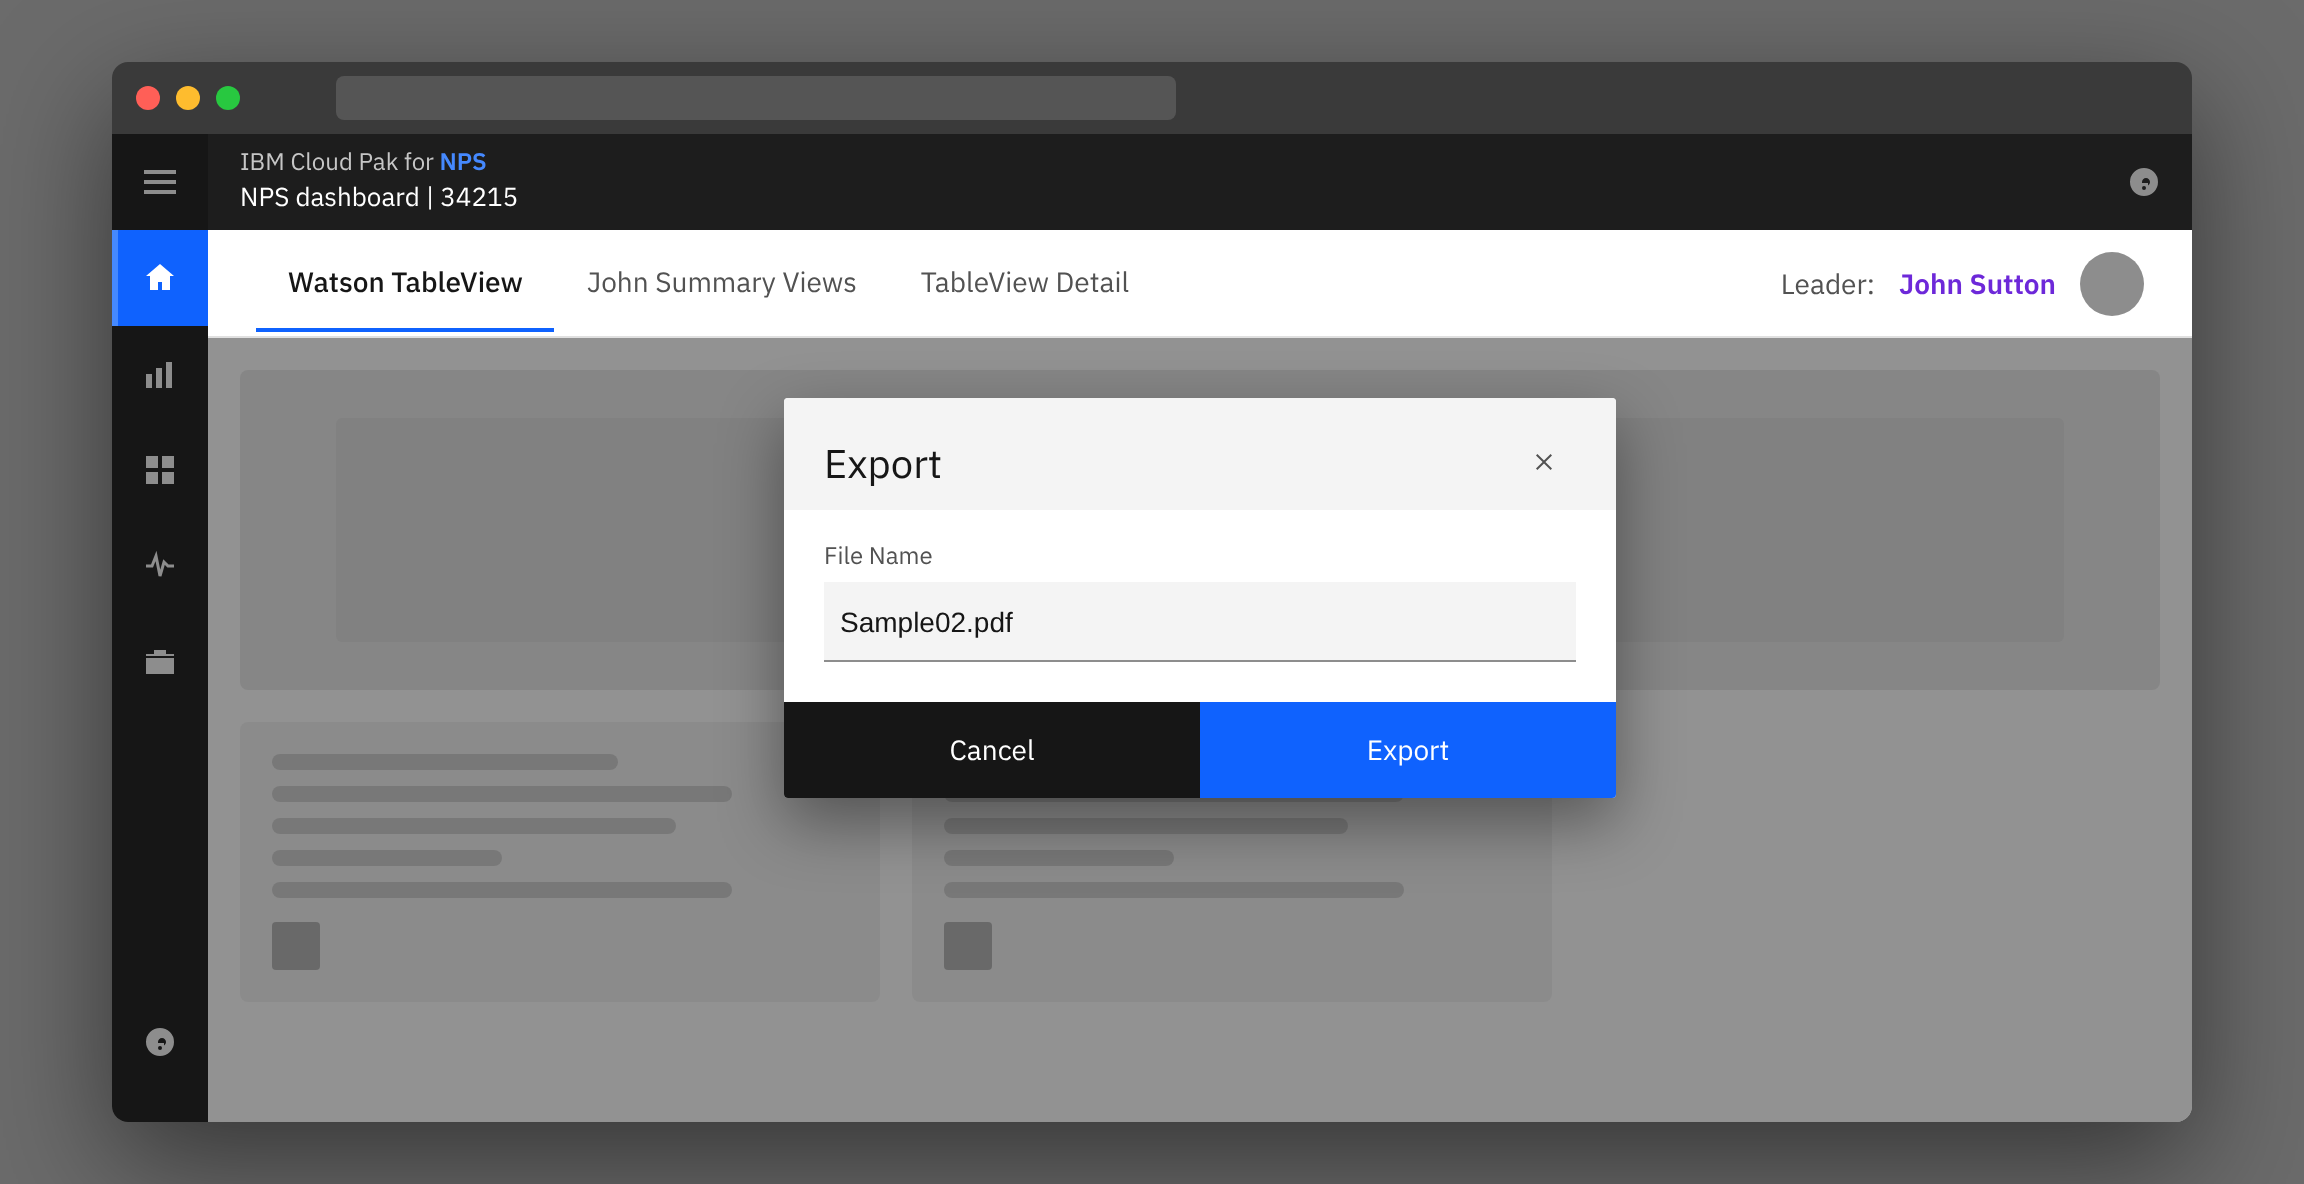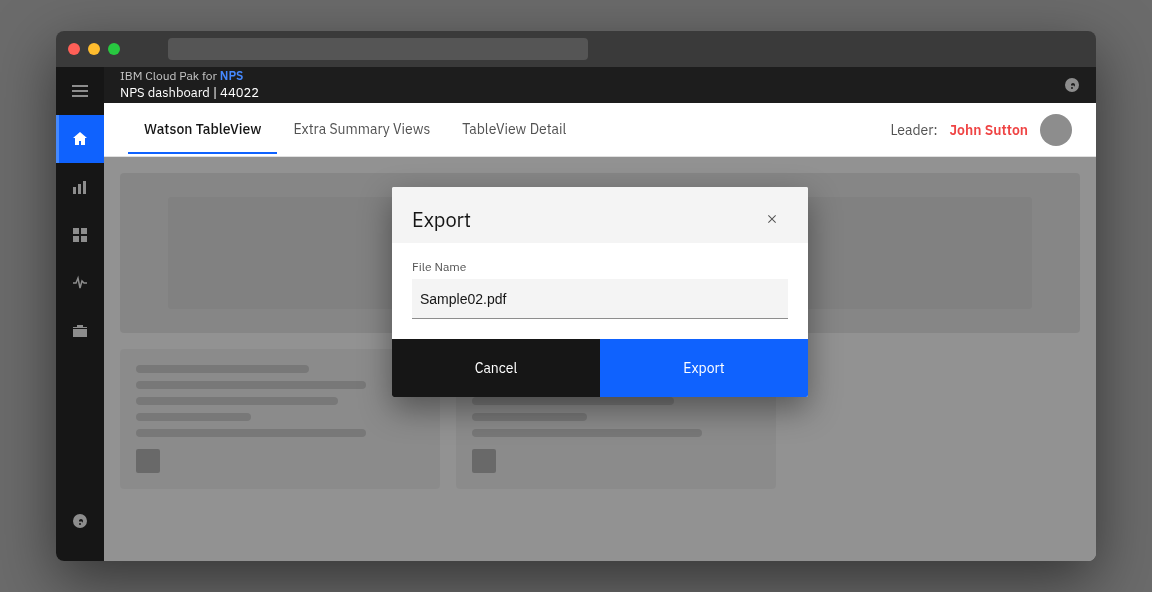--- a/index.html
+++ b/index.html
@@ -125,21 +125,21 @@
     .app-main {
       flex: 1;
       display: flex;
       flex-direction: column;
       background: #f4f4f4;
       overflow: hidden;
     }
 
     .app-header {
       background: #1d1d1d;
-      height: 36px;
+      height: 48px;
       display: flex;
       align-items: center;
       padding: 0 16px;
       flex-shrink: 0;
     }
 
     .app-header-title {
       color: #fff;
       font-size: 12px;
       line-height: 1.4;
@@ -202,21 +202,21 @@
       display: flex;
       align-items: center;
       gap: 12px;
       font-size: 14px;
       color: #525252;
       justify-content: space-between;
     }
 
     .leader-name {
       font-weight: 600;
-      color: #ef4444;
+      color: #6d28d9;
     }
 
     .avatar {
       width: 32px;
       height: 32px;
       border-radius: 50%;
       background: #8d8d8d;
     }
 
     
@@ -340,21 +340,21 @@
       border-bottom: 1px solid #8d8d8d;
       background: #f4f4f4;
       font-size: 14px;
       color: #161616;
       padding: 0 8px;
       outline: none;
     }
 
     .modal-footer {
       display: flex;
-      height: 58px;
+      height: 48px;
     }
 
     .btn-cancel {
       flex: 1;
       background: #161616;
       color: #fff;
       border: none;
       font-size: 14px;
       cursor: pointer;
       font-family: inherit;
@@ -435,35 +435,35 @@
         </div>
       </div>
     </div>
 
     <div class="app-main">
 
       <div class="app-header">
         <div class="app-header-title">
           <span class="brand">IBM Cloud Pak for </span>
           <span class="nps">NPS</span>
-          <span class="subtitle">NPS dashboard | 44022</span>
+          <span class="subtitle">NPS dashboard | 34215</span>
         </div>
         <div class="header-help">
           <svg width="16" height="16" viewBox="0 0 16 16" fill="#8d8d8d">
             <path d="M8 1a7 7 0 100 14A7 7 0 008 1zm0 11a1 1 0 110-2 1 1 0 010 2zm1-3.5H7V8c0-1.1.9-2 2-2s2 .9 2 2c0 .74-.4 1.38-1 1.73V8.5z"></path>
           </svg>
         </div>
       </div>
 
       <div class="tabs-container">
         <div class="tab active">
           <span>Watson TableView</span>
         </div>
         <div class="tab">
-          <span>Extra Summary Views</span>
+          <span>John Summary Views</span>
         </div>
         <div class="tab">
           <span>TableView Detail</span>
         </div>
         <div class="leader-area">
           <span>Leader:</span>
           <span class="leader-name">John Sutton</span>
           <div class="avatar"></div>
         </div>
       </div>

